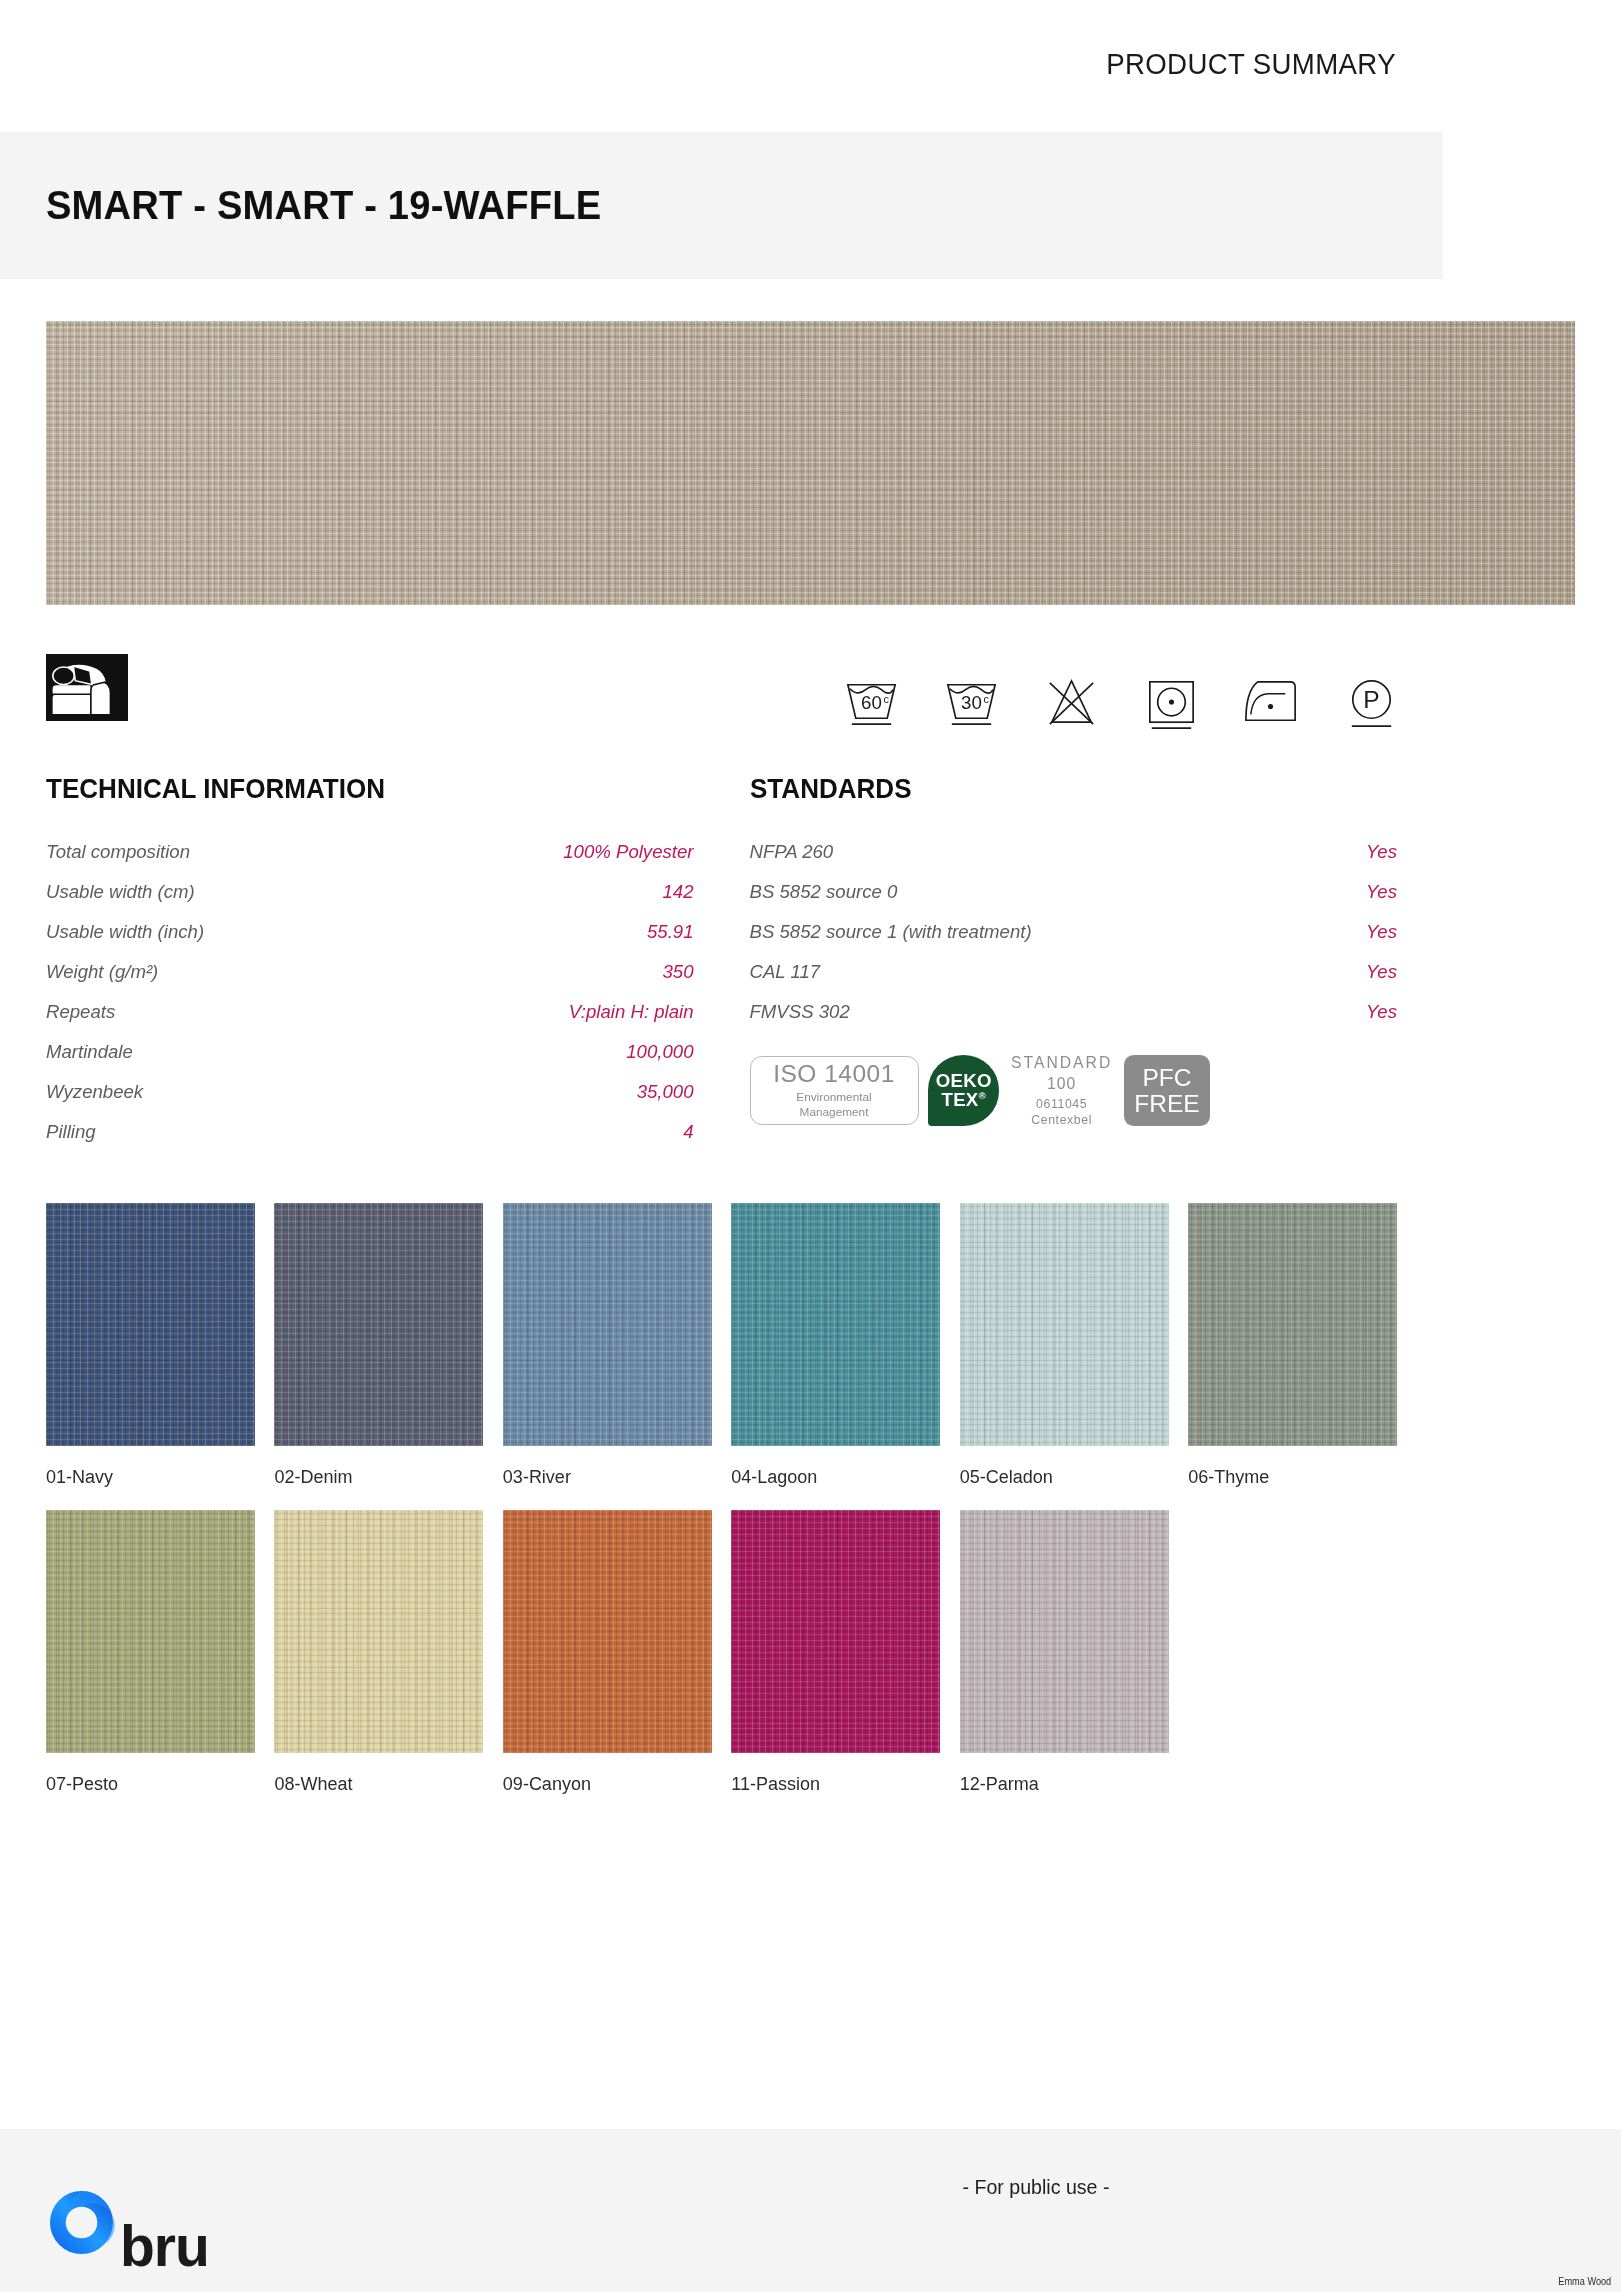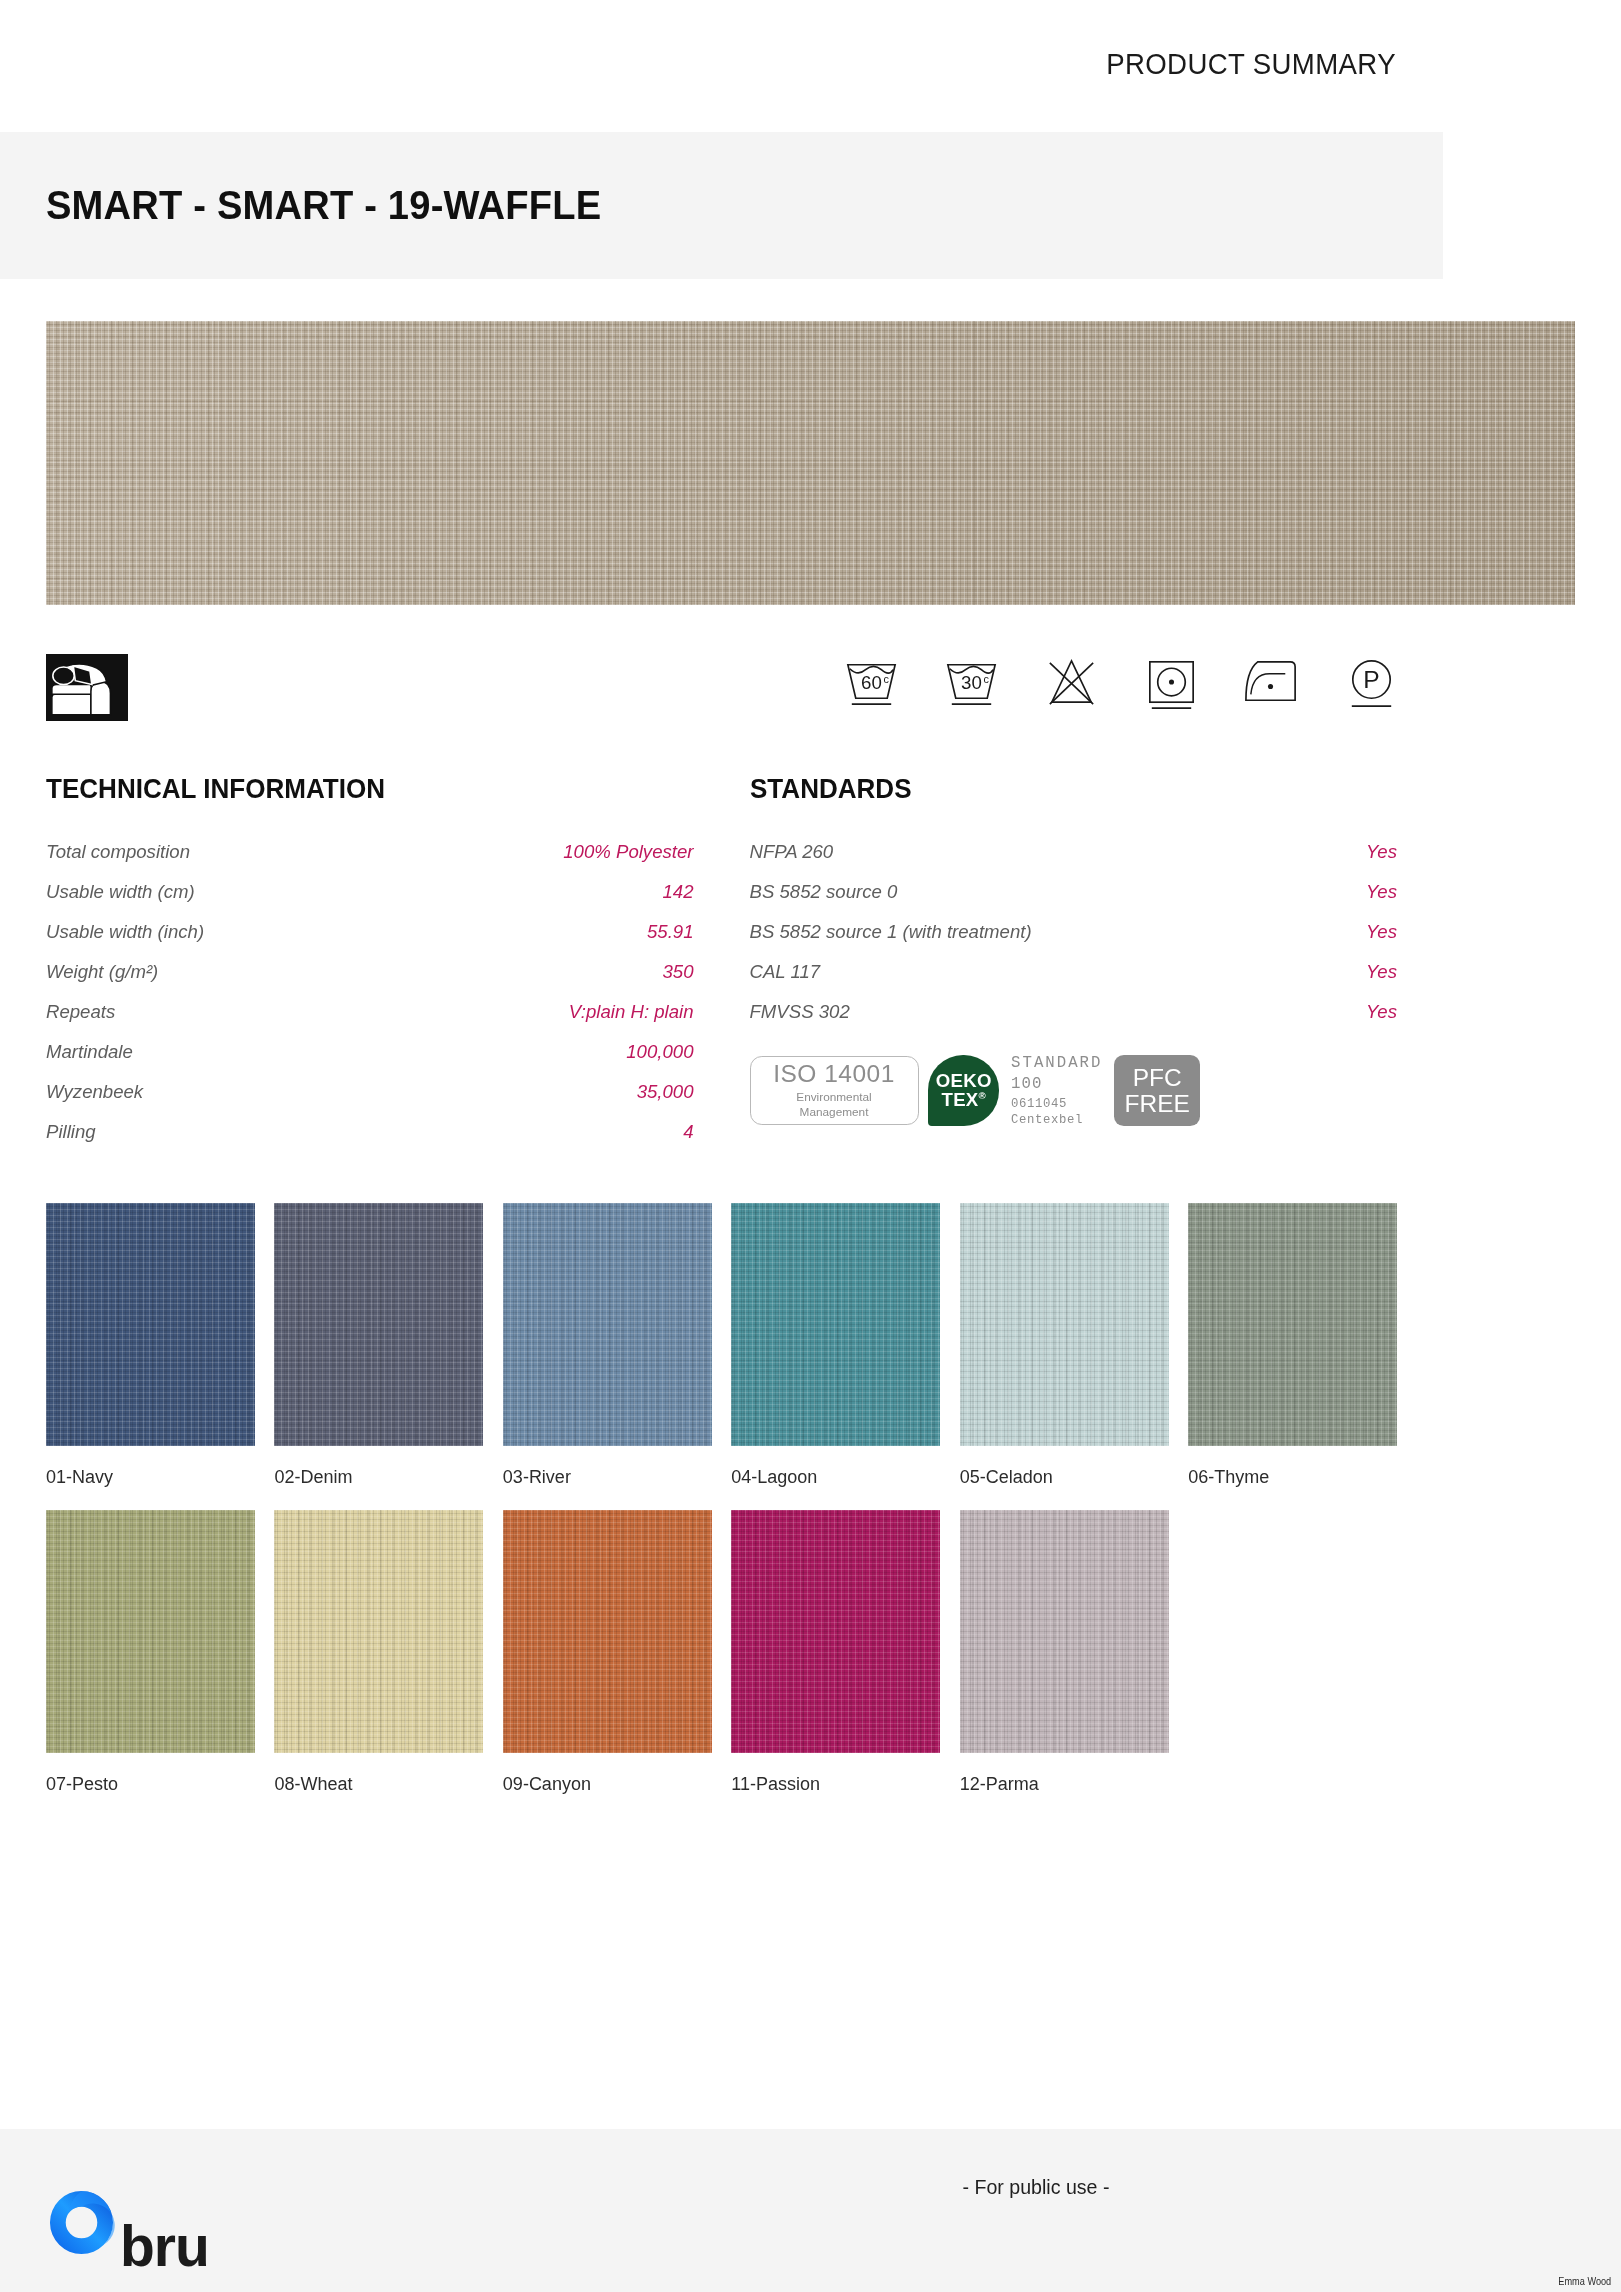--- a/index.html
+++ b/index.html
@@ -41,21 +41,21 @@
   }
 
   
   .iconrow{position:relative;height:90px;margin:41px 46px 0 46px;}
   .sofa-icon{
     position:absolute;left:0;top:7.8px;width:82px;height:67px;background:#111;
     display:block;
   }
   .sofa-icon svg{display:block;}
   .care-icons{
-    position:absolute;left:794px;top:1px;display:flex;gap:37px;align-items:flex-end;
+    position:absolute;left:794px;top:21px;display:flex;gap:37px;align-items:flex-end;
   }
   .care{width:63px;height:71px;display:block;}
 
   
   .cols{display:flex;margin:37px 46px 0 46px;gap:56px;}
   .col{flex:1;min-width:0;}
   .section-title{
     font-size:28px;font-weight:700;color:#101010;margin-bottom:26.5px;
     transform:scaleX(.93);transform-origin:left center;
   }
@@ -79,22 +79,22 @@
   .oeko{
     width:71px;height:71px;background:#14532d;
     border-radius:35px 35px 35px 3.9px;transform:rotate(0deg);
     display:flex;flex-direction:column;align-items:center;justify-content:center;
     color:#fff;font-weight:700;line-height:1.02;
   }
   .oeko .o1{font-size:18.6px;letter-spacing:0.3px;}
   .oeko .o2{font-size:18.6px;letter-spacing:0.3px;}
   .oeko sup{font-size:9.8px;}
   .std100{
-    display:flex;flex-direction:column;align-items:flex-start;justify-content:center;
-    color:#8d8d8d;margin:0 2px;line-height:1.3;font-family:Liberation Mono, monospace;
+    display:flex;flex-direction:column;align-items:center;justify-content:center;
+    color:#8d8d8d;margin:0 2px;line-height:1.3;
   }
   .std100 .s1{font-size:15.7px;letter-spacing:2px;}
   .std100 .s2{font-size:15.7px;letter-spacing:1px;}
   .std100 .s3{font-size:12.3px;letter-spacing:0.6px;margin-top:2.9px;}
   .std100 .s4{font-size:12.3px;letter-spacing:0.6px;}
   .pfc{
     background:#8b8b8b;color:#fff;border-radius:9.8px;width:86px;height:71px;
     display:flex;flex-direction:column;align-items:center;justify-content:center;
     line-height:1.04;
   }

